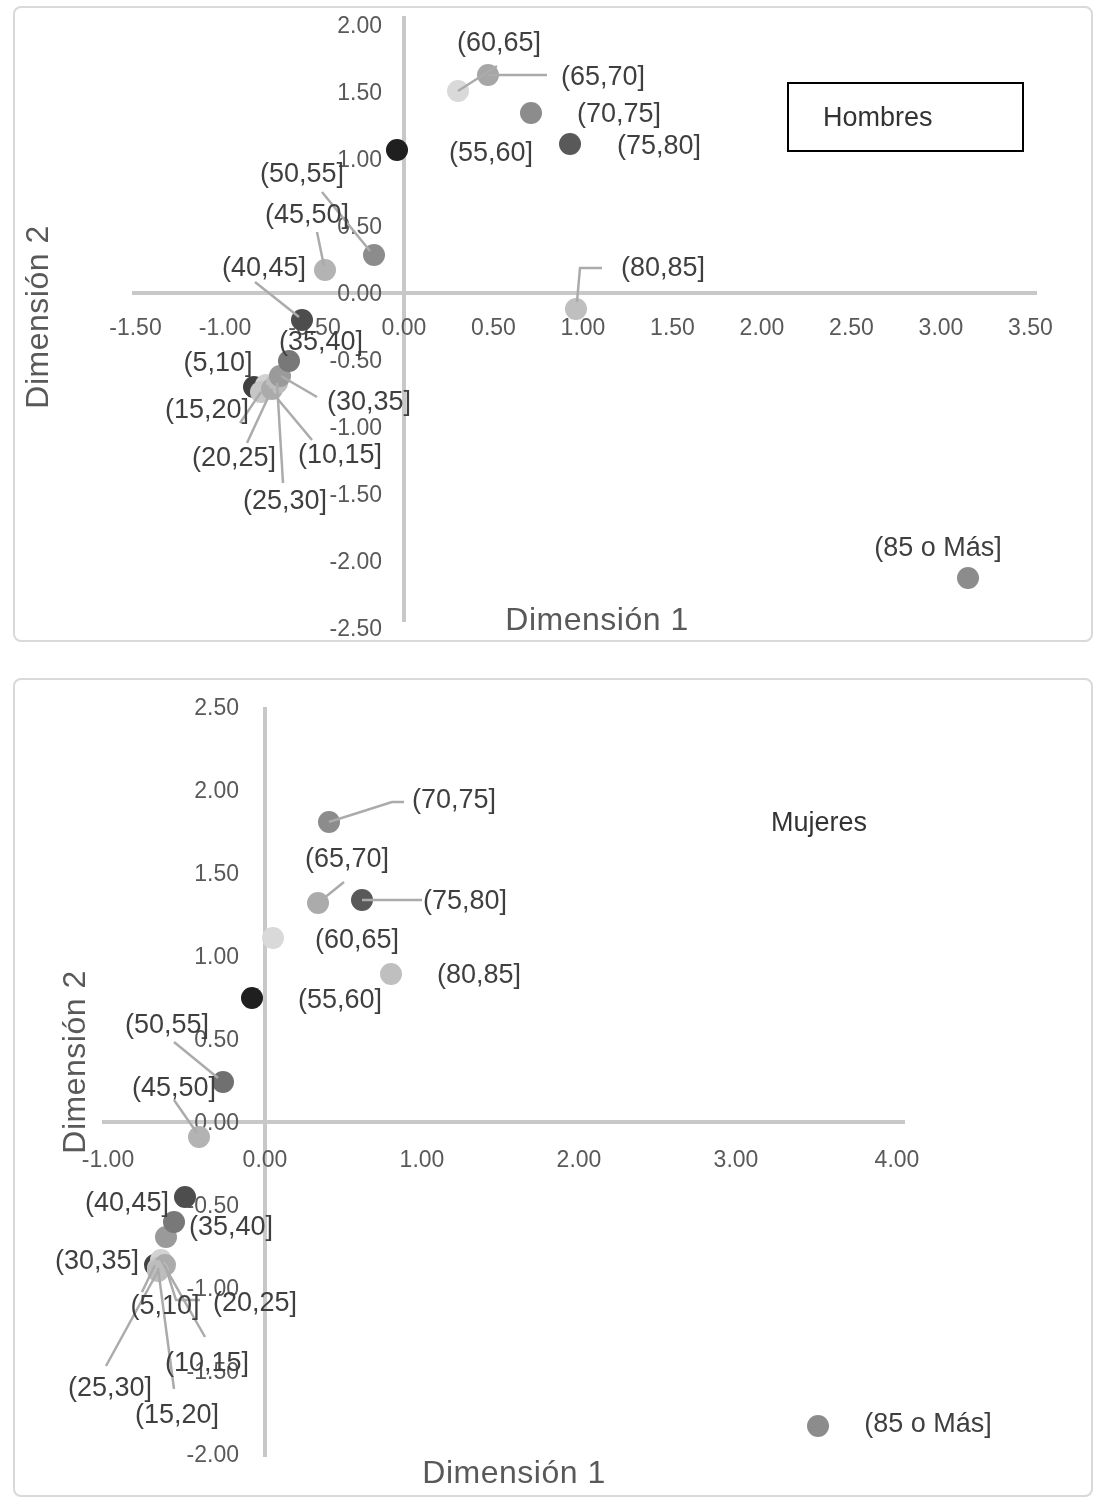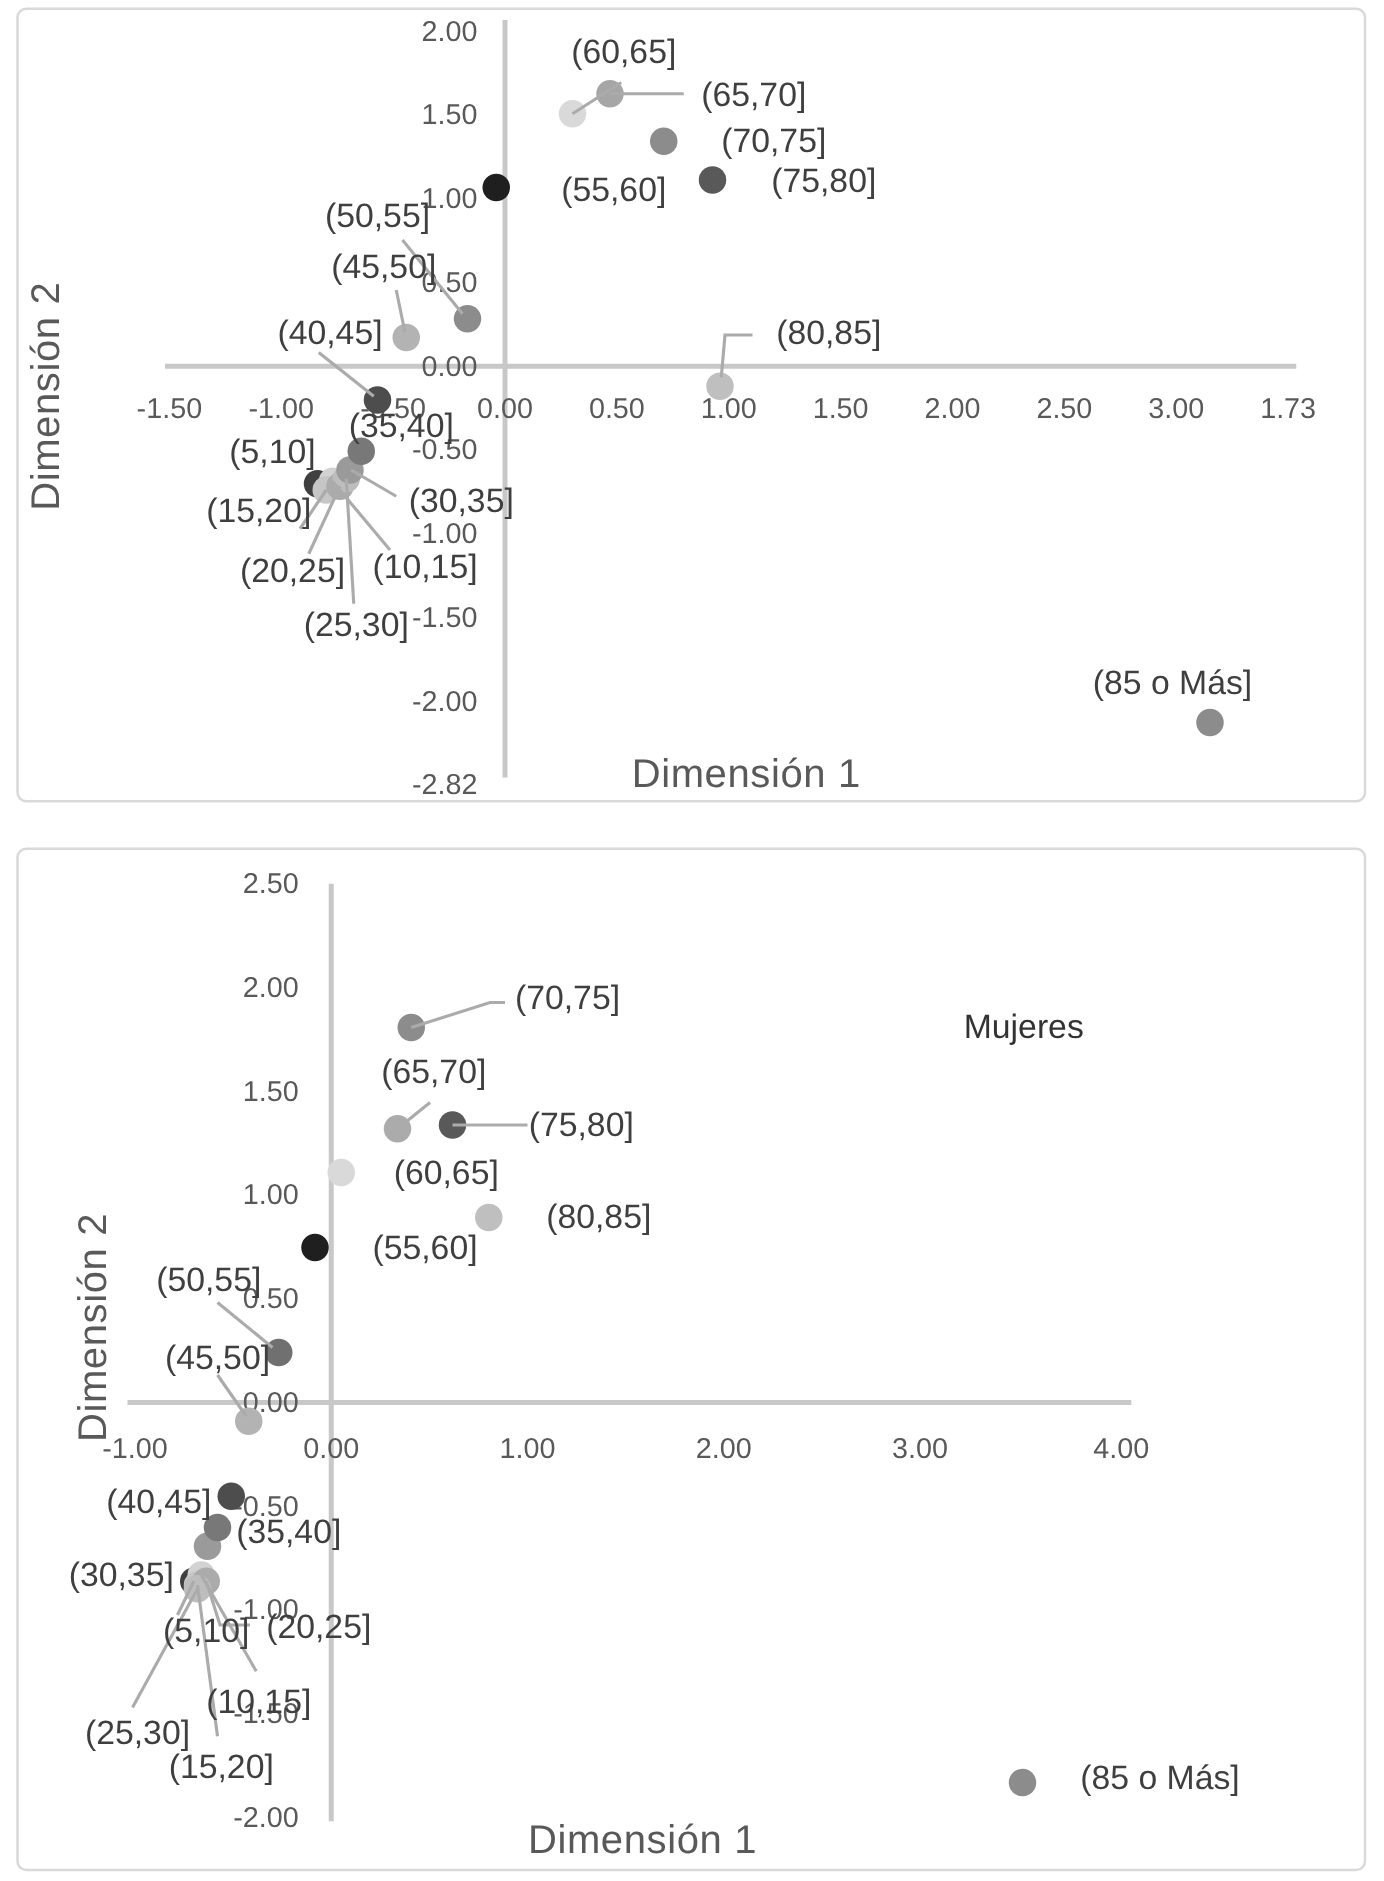--- a/index.html
+++ b/index.html
@@ -26,43 +26,44 @@
   svg.leaders{position:absolute;left:0;top:0;pointer-events:none;}
 </style>
 </head>
 <body>
 
 <div class="page">
 
   <section class="chart-panel" id="chart-0" style="left: 13px; top: 6px; width: 1080px; height: 636px;">
     <div class="axis-title y-rot" style="left: 22px; top: 309px;">Dimensión 2</div>
     <div class="axis-title x-t" style="left: 582px; top: 611px;">Dimensión 1</div>
+    <div class="legend boxed" style="left: 772px; top: 74px; width: 237px; height: 70px;">Hombres</div>
   <div class="axis-line" style="left: 117px; top: 283px; width: 905px; height: 4px; background: rgb(200, 200, 200);"></div>
       <div class="axis-line" style="left: 387px; top: 8px; width: 4px; height: 606px; background: rgb(200, 200, 200);"></div>
       <div class="tick" style="left: 120.5px; top: 319px;">-1.50</div>
       <div class="tick" style="left: 210px; top: 319px;">-1.00</div>
       <div class="tick" style="left: 299.5px; top: 319px;">-0.50</div>
       <div class="tick" style="left: 389px; top: 319px;">0.00</div>
       <div class="tick" style="left: 478.5px; top: 319px;">0.50</div>
       <div class="tick" style="left: 568px; top: 319px;">1.00</div>
       <div class="tick" style="left: 657.5px; top: 319px;">1.50</div>
       <div class="tick" style="left: 747px; top: 319px;">2.00</div>
       <div class="tick" style="left: 836.5px; top: 319px;">2.50</div>
       <div class="tick" style="left: 926px; top: 319px;">3.00</div>
-      <div class="tick" style="left: 1015.5px; top: 319px;">1.73</div>
+      <div class="tick" style="left: 1015.5px; top: 319px;">3.50</div>
       <div class="tick ytick" style="left: 367px; top: 17px;">2.00</div>
       <div class="tick ytick" style="left: 367px; top: 84px;">1.50</div>
       <div class="tick ytick" style="left: 367px; top: 151px;">1.00</div>
       <div class="tick ytick" style="left: 367px; top: 218px;">0.50</div>
       <div class="tick ytick" style="left: 367px; top: 285px;">0.00</div>
       <div class="tick ytick" style="left: 367px; top: 352px;">-0.50</div>
       <div class="tick ytick" style="left: 367px; top: 419px;">-1.00</div>
       <div class="tick ytick" style="left: 367px; top: 486px;">-1.50</div>
       <div class="tick ytick" style="left: 367px; top: 553px;">-2.00</div>
-      <div class="tick ytick" style="left: 367px; top: 620px;">-2.82</div>
+      <div class="tick ytick" style="left: 367px; top: 620px;">-2.50</div>
       <div class="dot" style="left: 238.64px; top: 378.8px; background: rgb(64, 64, 64);"></div>
       <div class="dot" style="left: 251.17px; top: 377.46px; background: rgb(210, 210, 210);"></div>
       <div class="dot" style="left: 245.8px; top: 384.16px; background: rgb(198, 198, 198);"></div>
       <div class="dot" style="left: 256.54px; top: 381.48px; background: rgb(171, 171, 171);"></div>
       <div class="dot" style="left: 261.91px; top: 374.78px; background: rgb(189, 189, 189);"></div>
       <div class="dot" style="left: 265.49px; top: 368.08px; background: rgb(154, 154, 154);"></div>
       <div class="dot" style="left: 274.44px; top: 353.34px; background: rgb(120, 120, 120);"></div>
       <div class="dot" style="left: 286.97px; top: 311.8px; background: rgb(77, 77, 77);"></div>
       <div class="dot" style="left: 310.24px; top: 262.22px; background: rgb(179, 179, 179);"></div>
       <div class="dot" style="left: 358.57px; top: 247.48px; background: rgb(140, 140, 140);"></div>

